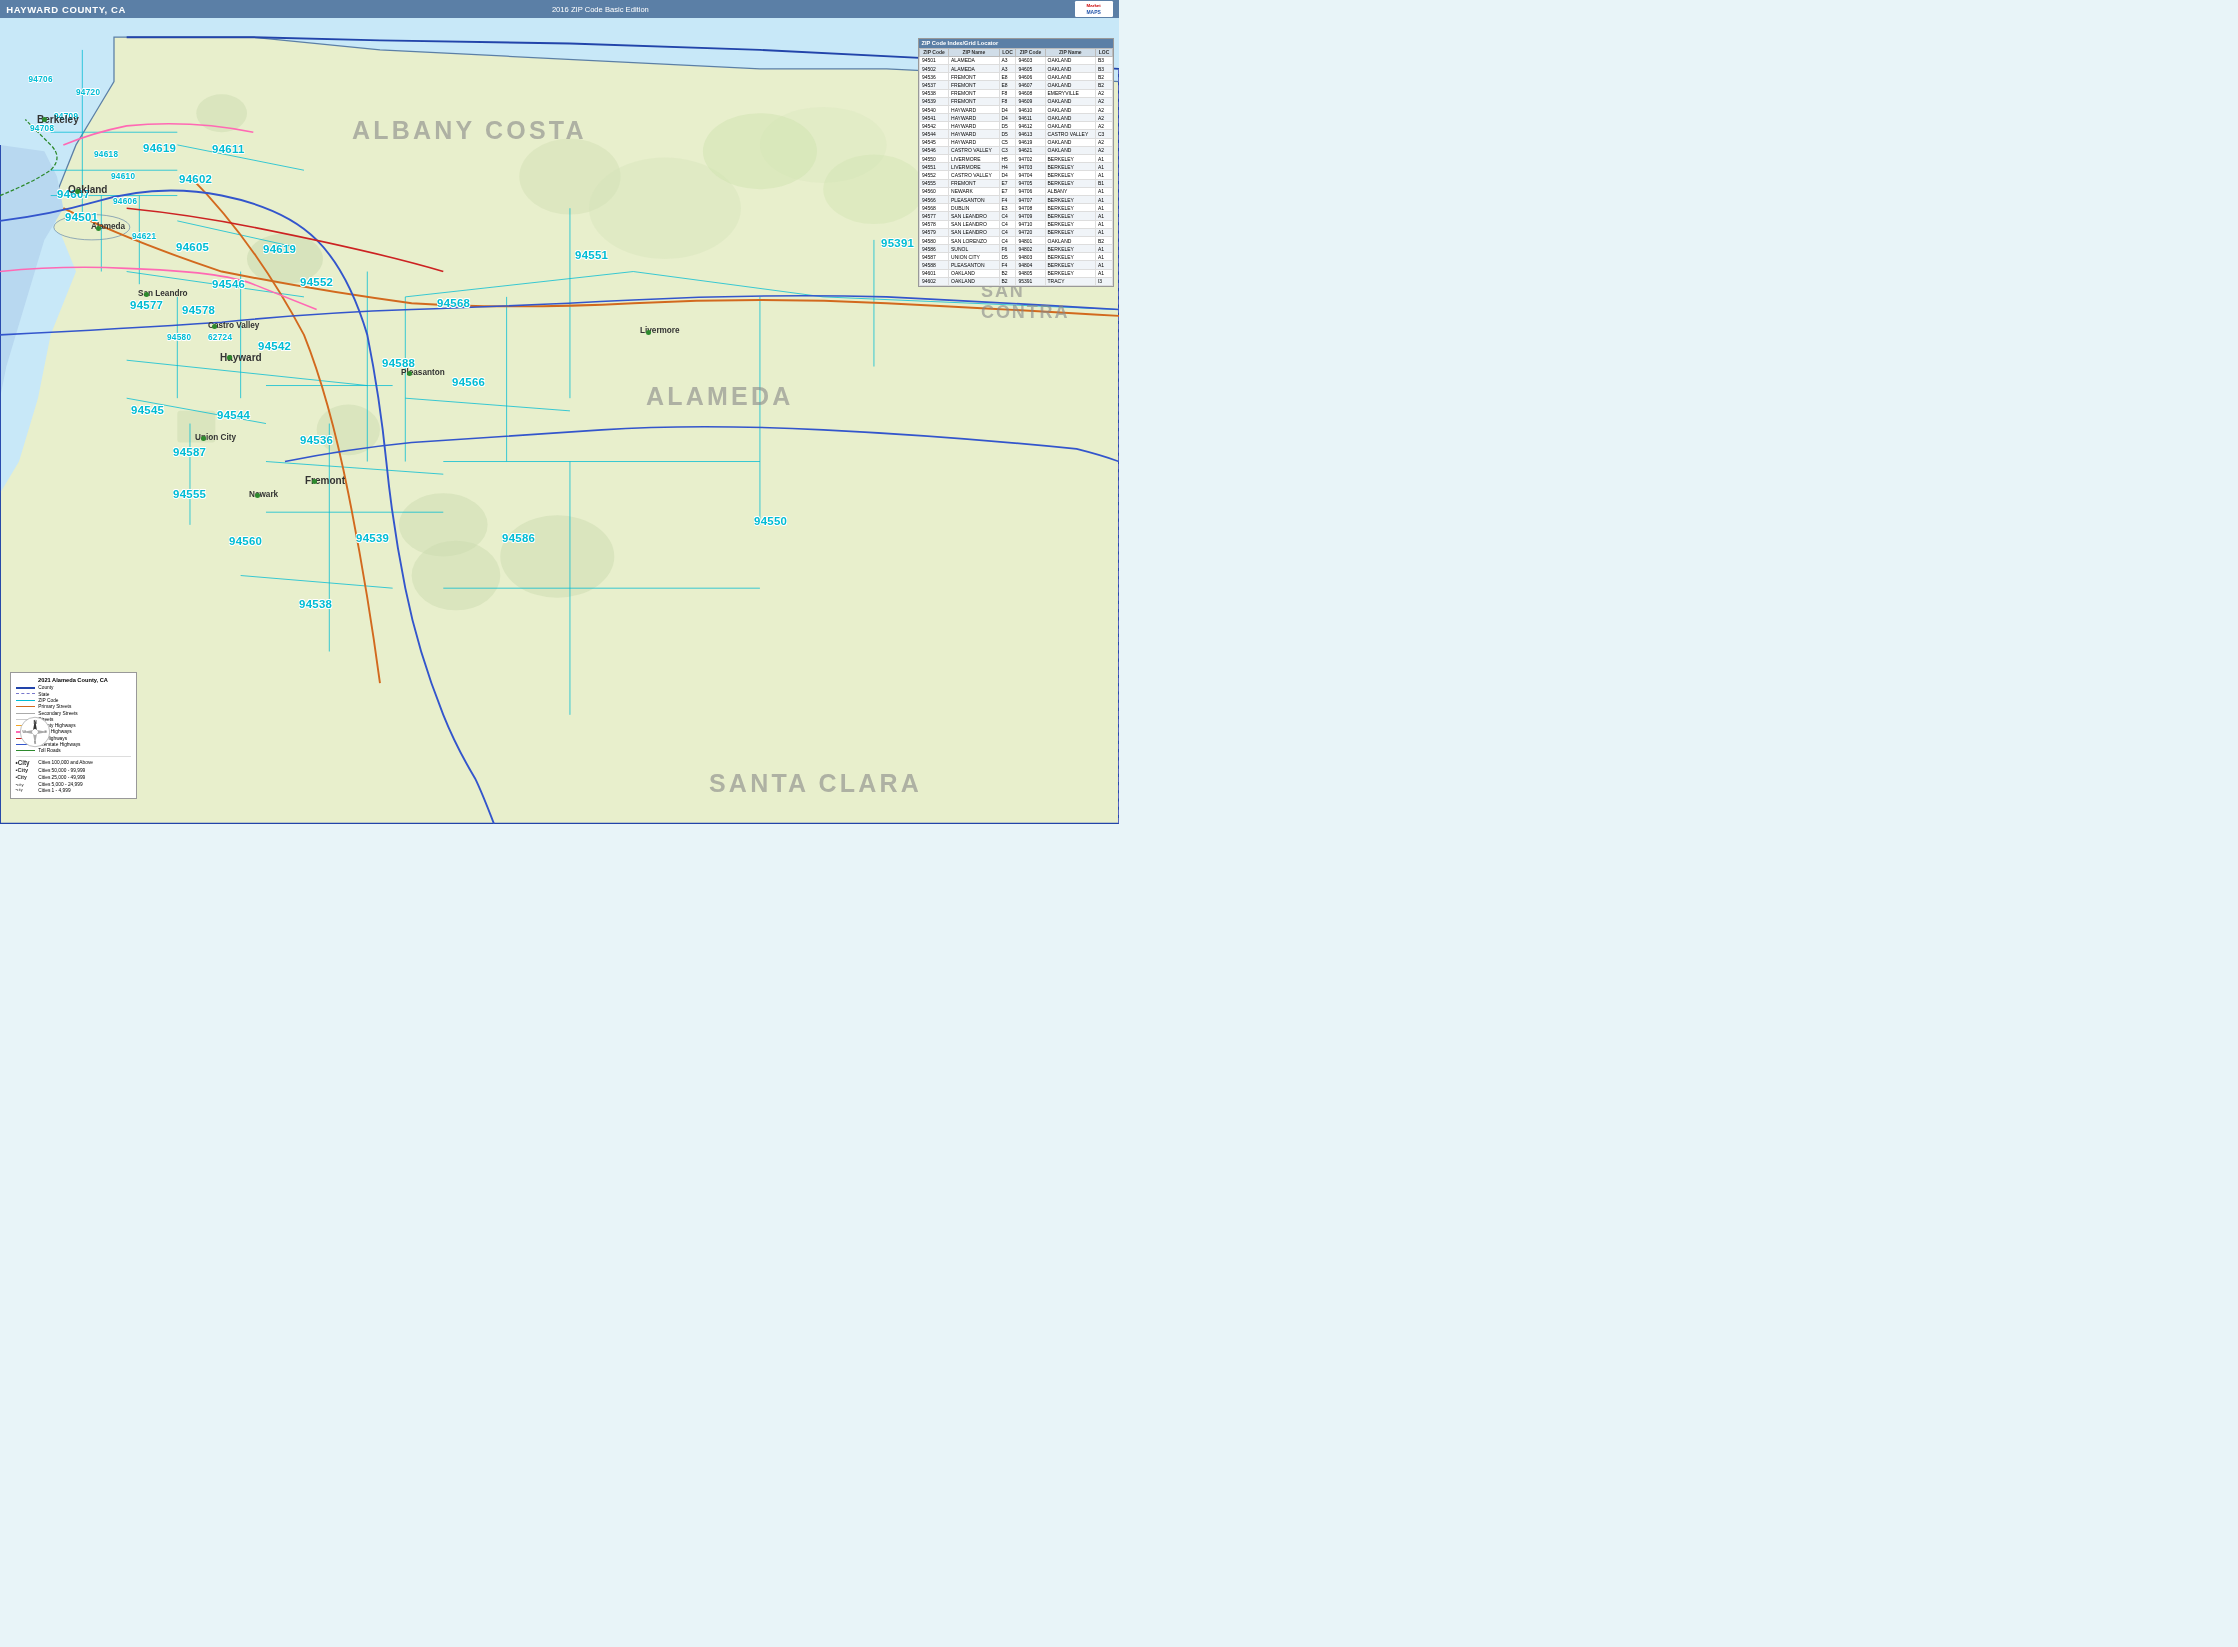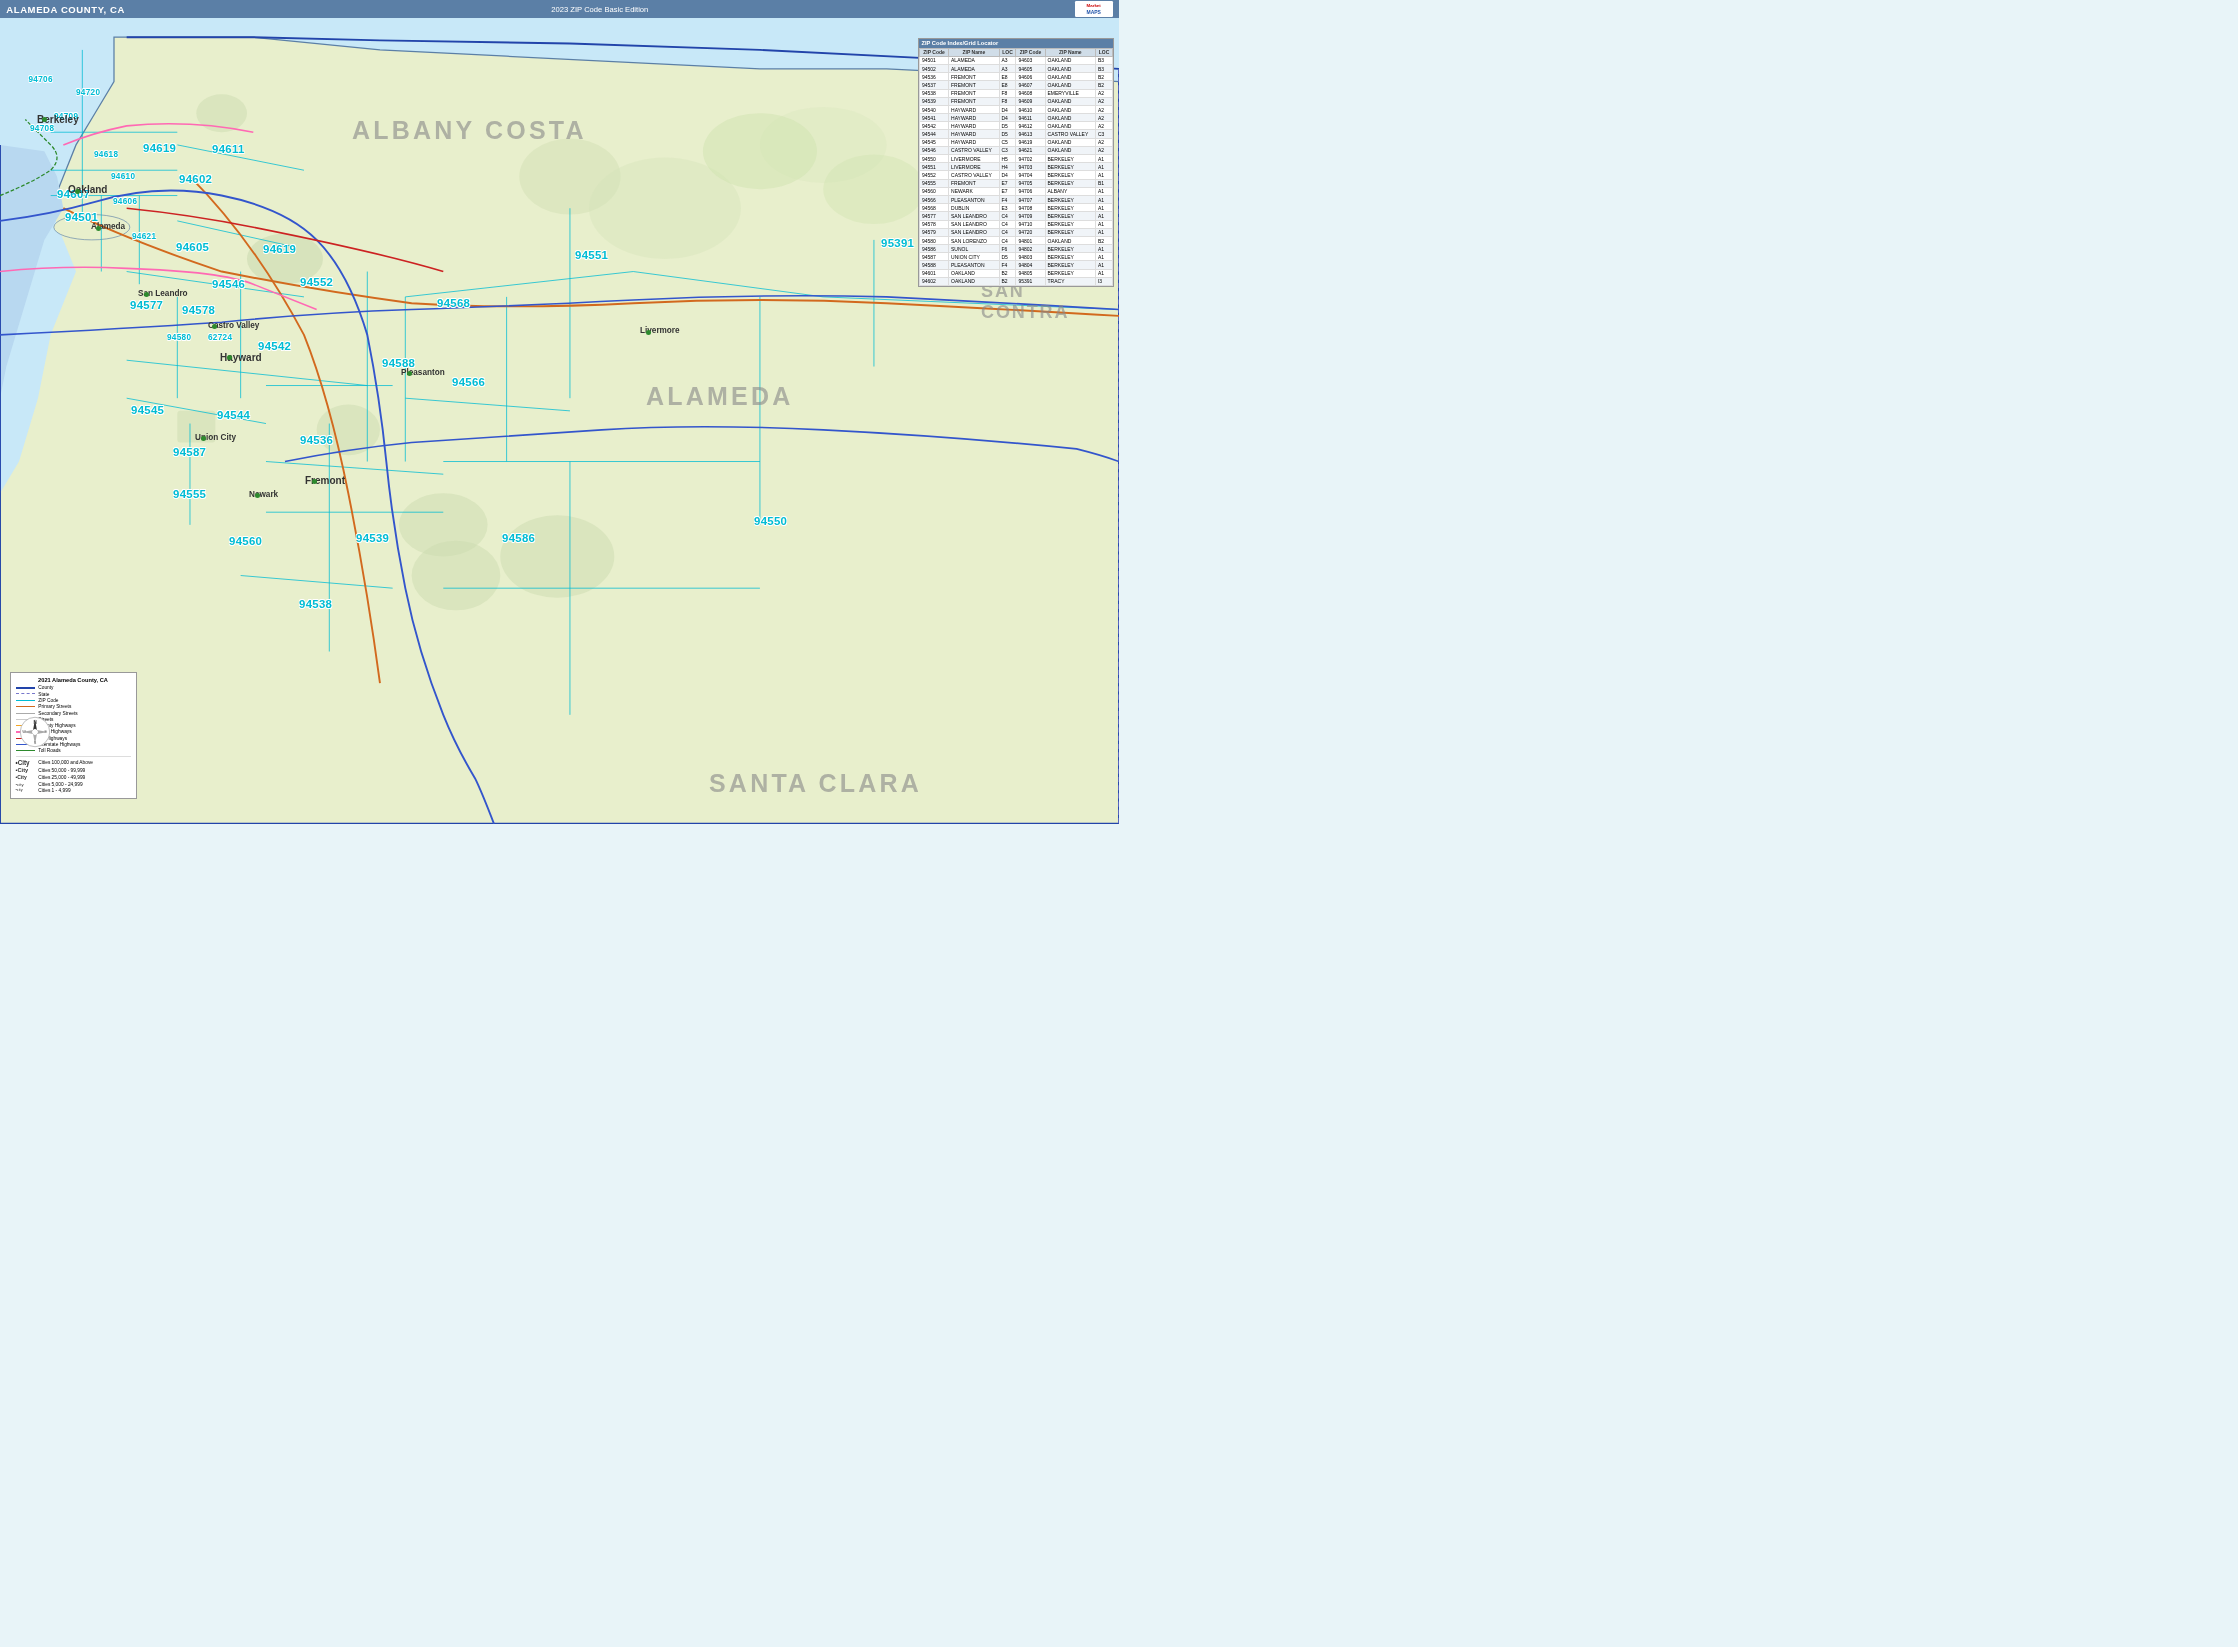--- a/index.html
+++ b/index.html
@@ -199,22 +199,22 @@
       height: 5px;
       border-radius: 50%;
       background: #2d8a2d;
       z-index: 15;
     }
   </style>
 </head>
 <body>
 
 <div id="header">
-  <span id="header-title">ALAMEDA COUNTY, CA</span>
-  <span id="header-subtitle">2023 ZIP Code Basic Edition</span>
+  <span id="header-title">HAYWARD COUNTY, CA</span>
+  <span id="header-subtitle">2016 ZIP Code Basic Edition</span>
   <div id="header-logo">
     <div style="font-size:4.4px; line-height:1.2; color:#c00; font-weight:bold;">Market<br><span style="color:#2255aa; font-size:5px;">MAPS</span></div>
   </div>
 </div>
 
 <div id="map-container">
 
   <svg id="map-svg" viewBox="0 0 1767 1272" xmlns="http://www.w3.org/2000/svg">
 
     <rect width="1767" height="1272" fill="#c8e8f8"></rect>

